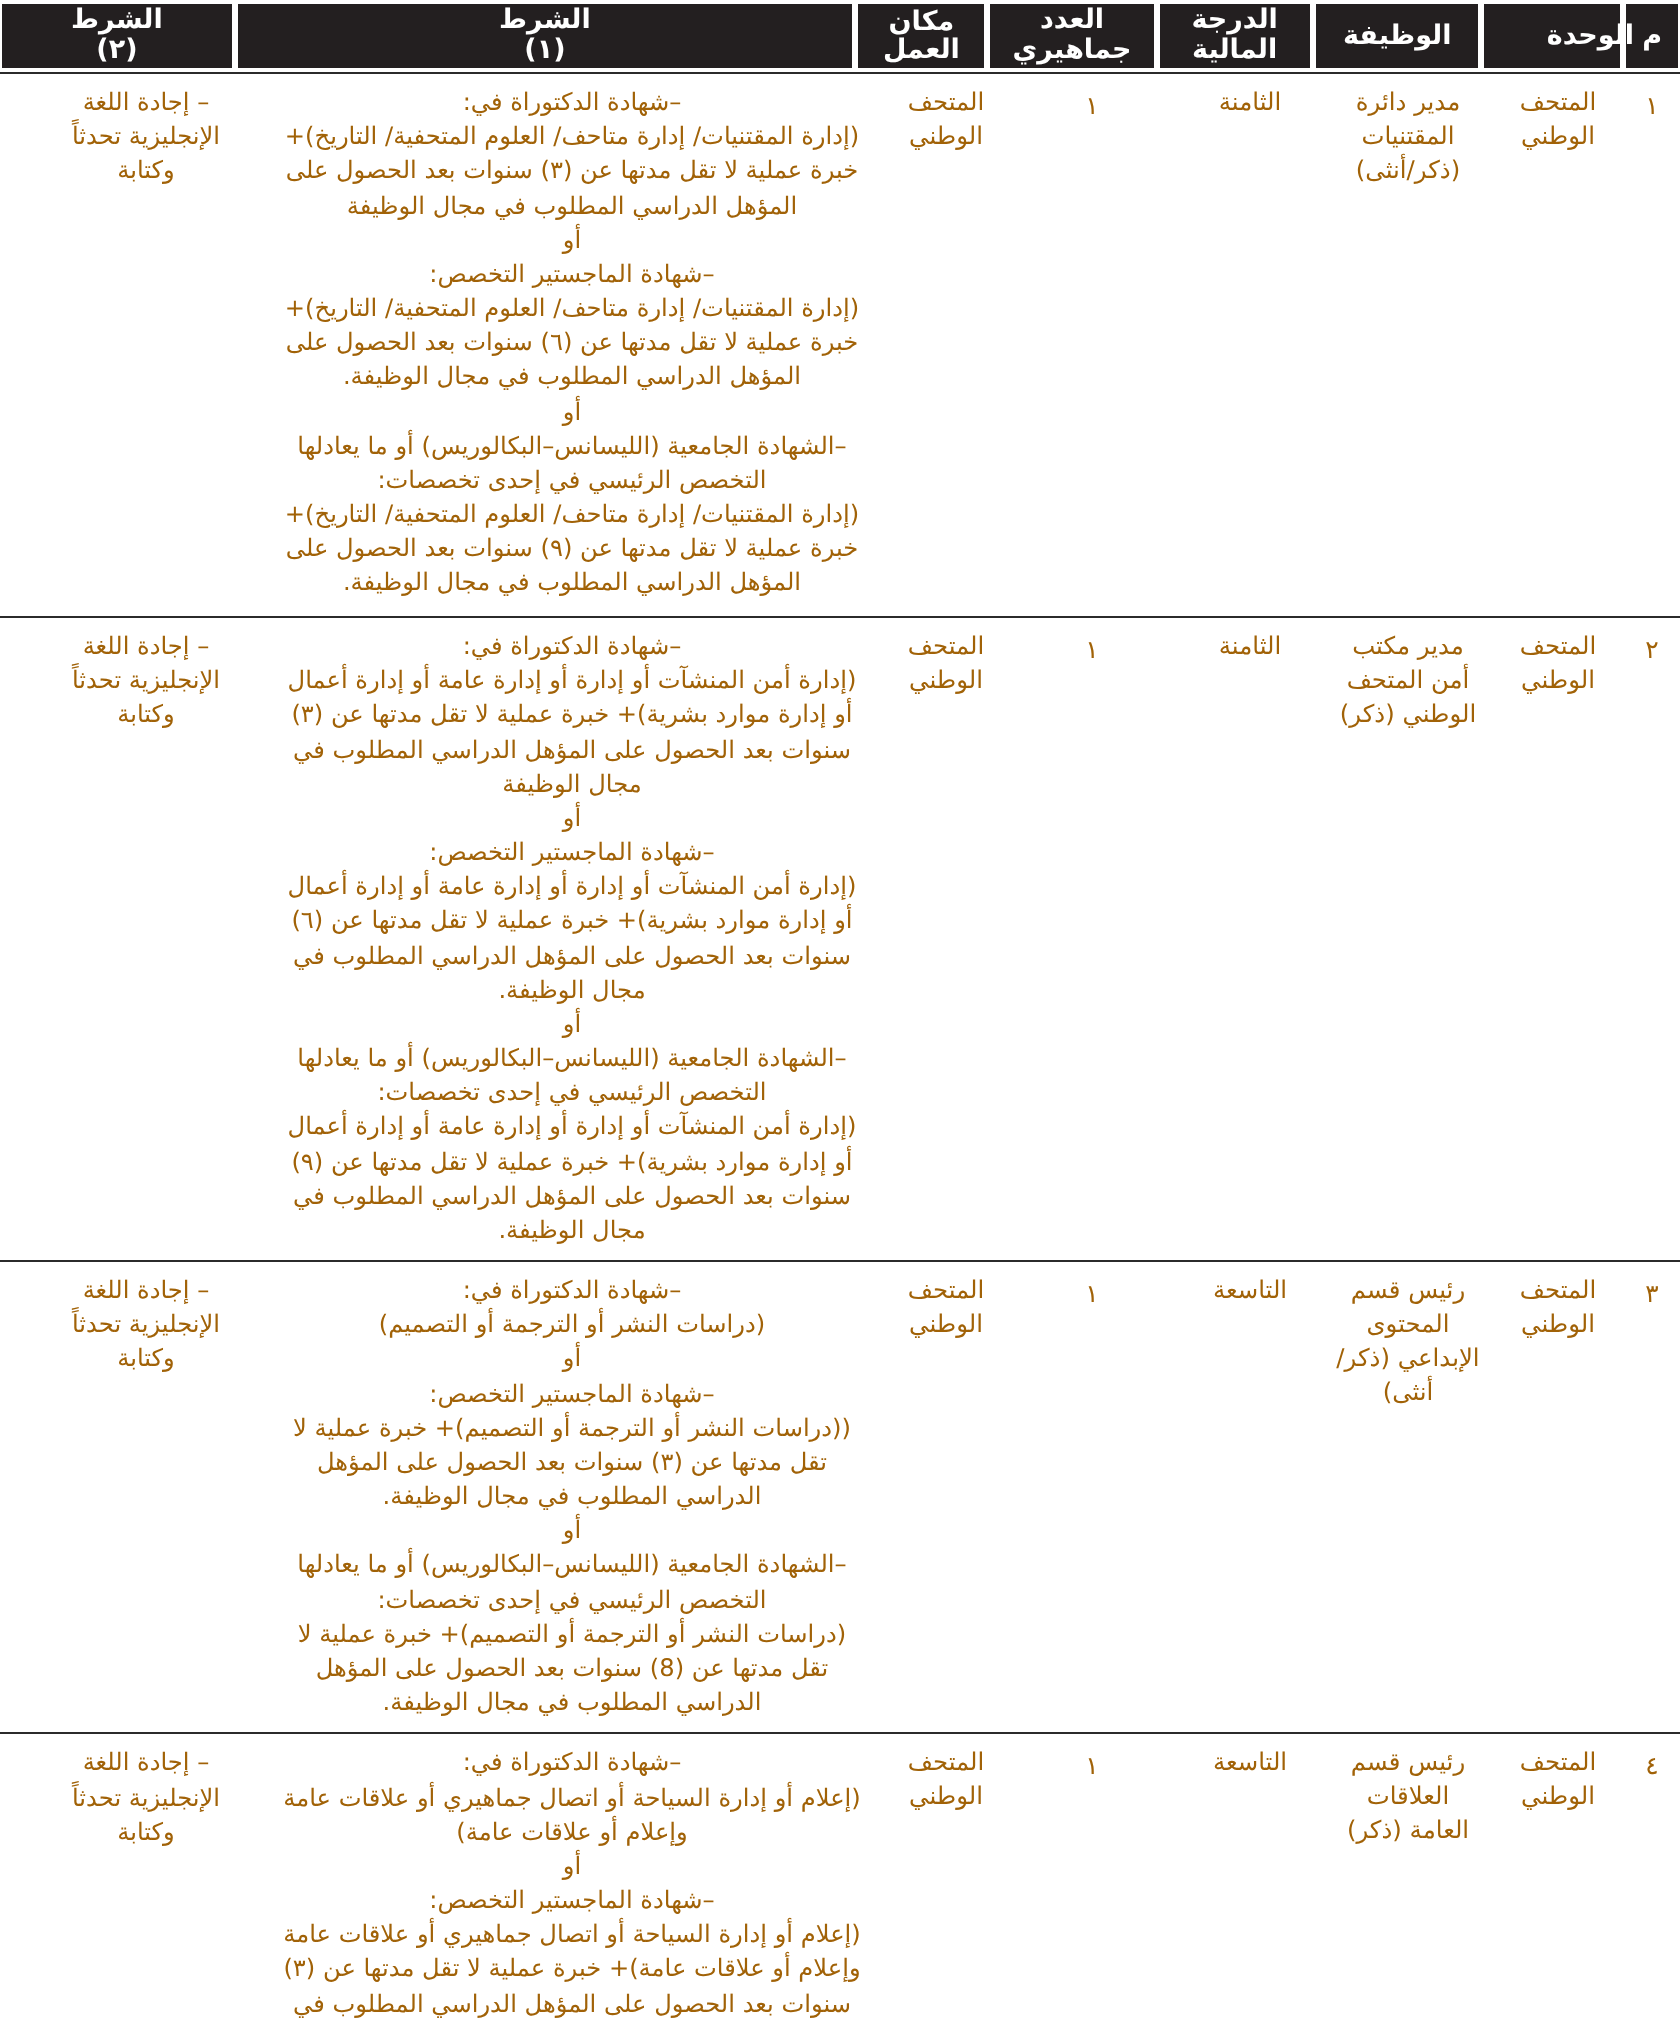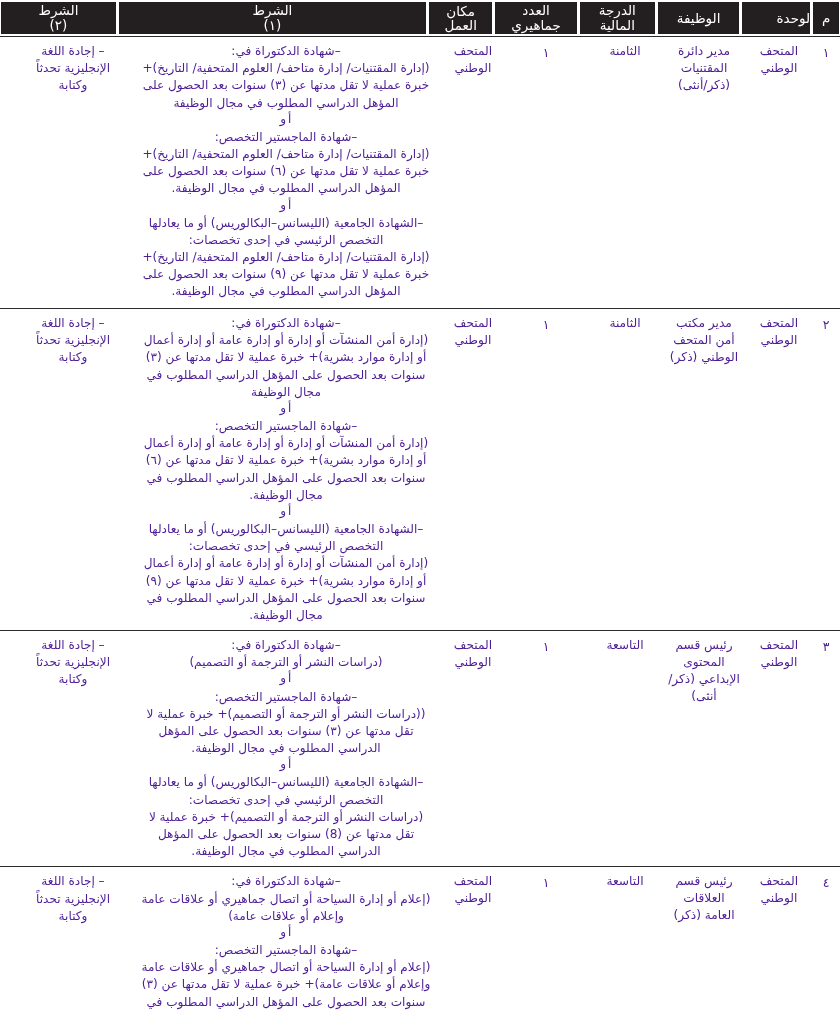--- a/index.html
+++ b/index.html
@@ -33,21 +33,21 @@
     gap: 3px;
   }
   .th {
     background: #231f20;
     color: #ffffff;
     display: flex;
     align-items: center;
     justify-content: center;
     text-align: center;
     font-size: 13.5px;
-    font-weight: 400;
+    font-weight: 700;
     line-height: 1.08;
     box-sizing: border-box;
     padding: 1px 2px;
     letter-spacing: 0;
   }
   .th span { display: block; }
 
   
   .c-no    { width: 26px; }
   .c-unit  { width: 68px; padding-left: 40px; }
@@ -68,21 +68,21 @@
     border-top: 1.4px solid #2b2b2b;
     align-items: flex-start;
   }
   .trow.first { border-top: 1.2px solid #2b2b2b; }
   .trow.last  { border-bottom: 0; }
 
   .td {
     box-sizing: border-box;
     font-size: 12.2px;
     line-height: 1.38;
-    color: #4c1d95;
+    color: #a16207;
     padding: 0 4px;
     text-align: center;
   }
   .td.num {
     font-size: 12.5px;
     padding-top: 1px;
   }
   .td.cond1 {
     text-align: center;
     padding: 0 7px;
@@ -93,21 +93,20 @@
     text-align: center;
     font-size: 12.1px;
     line-height: 1.42;
     padding: 0 8px;
   }
   .blk { margin: 0; }
   .blk + .blk { margin-top: 0; }
   .or {
     margin: 0;
     text-align: center;
-    font-family: Liberation Mono, monospace;
   }
   
   .r1 { min-height: 272px; }
   .r2 { min-height: 250px; }
   .r3 { min-height: 222px; }
   .r4 { min-height: 222px; }
 </style>
 </head>
 <body>
 

